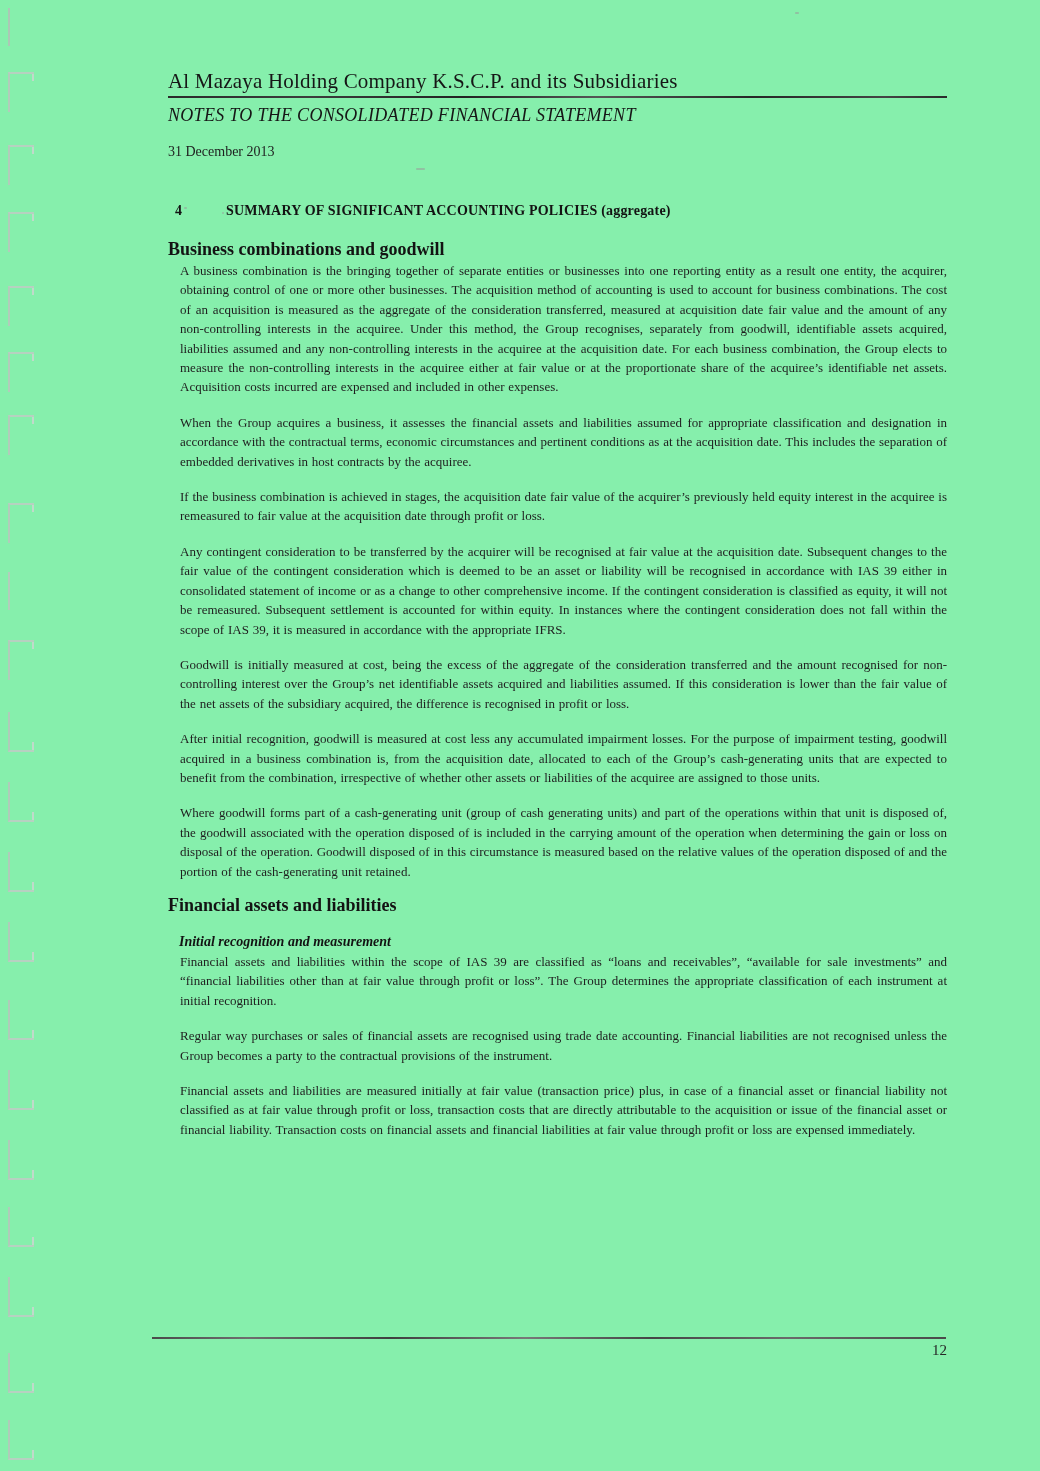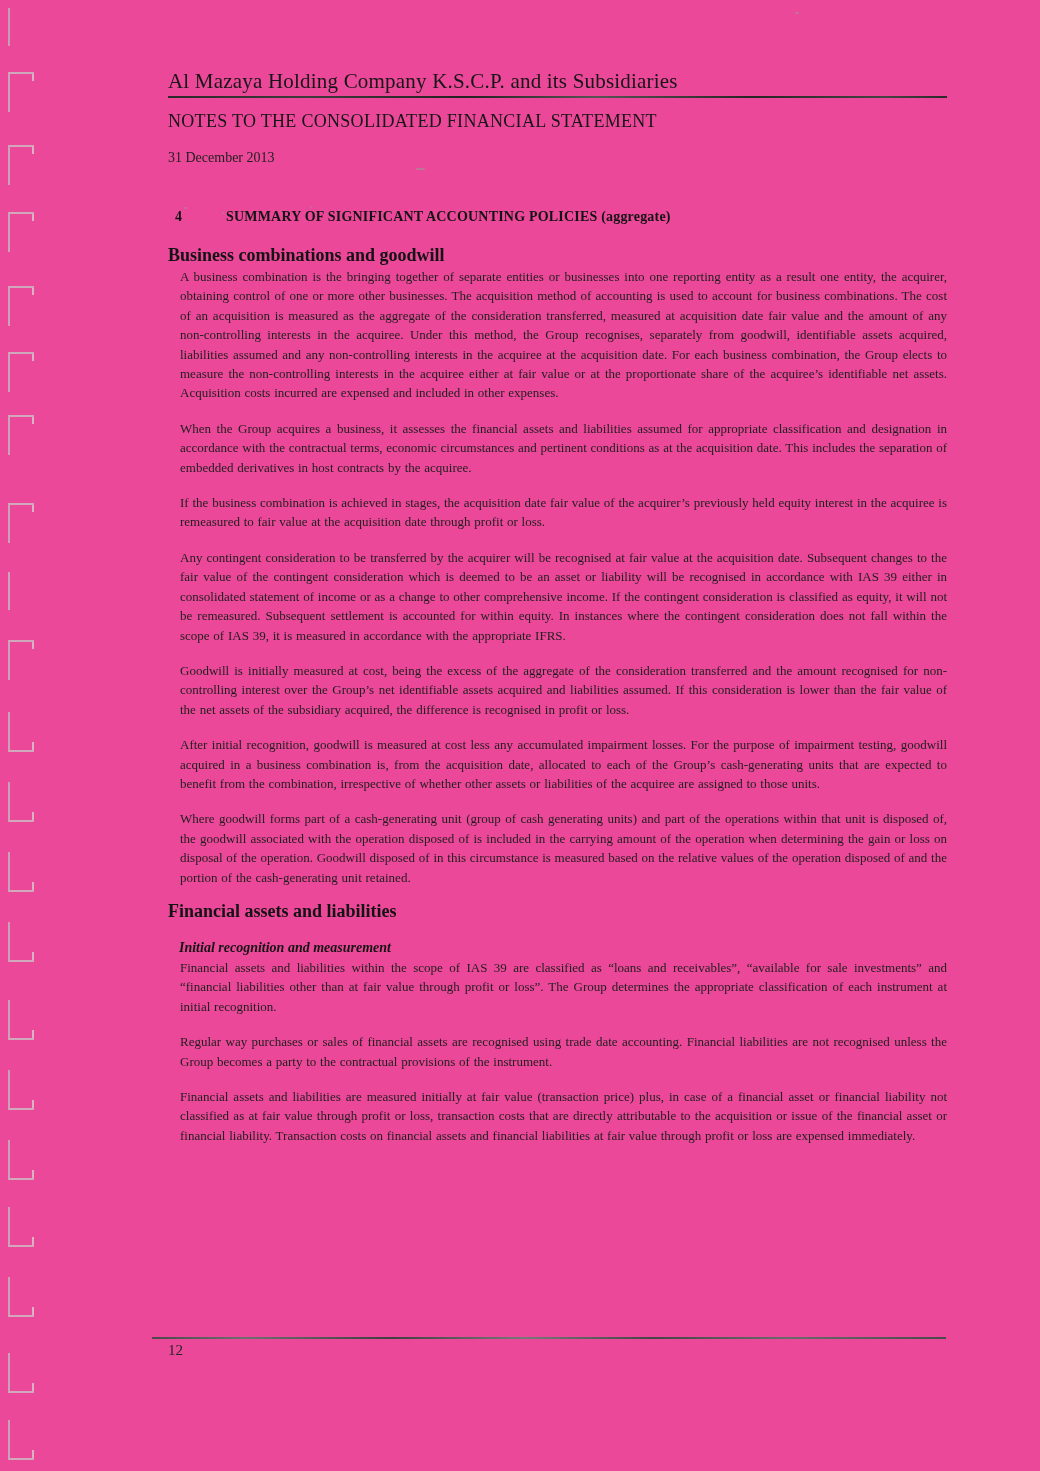--- a/index.html
+++ b/index.html
@@ -4,21 +4,21 @@
 <style>
   html, body {
     margin: 0;
     padding: 0;
     background: #ffffff;
   }
   .page {
     position: relative;
     width: 1040px;
     height: 1471px;
-    background: #ec4899;
+    background: #86efac;
     font-family: "Liberation Serif", "DejaVu Serif", serif;
     color: #1e1e1e;
     overflow: hidden;
   }
 
   
   .margin-marks { position: absolute; left: 0; top: 0; width: 60px; height: 100%; }
   .mark {
     position: absolute;
     left: 8px;
@@ -57,23 +57,24 @@
     color: #161616;
   }
   .title-rule {
     height: 2px;
     margin-top: 2px;
     background: linear-gradient(90deg, #2a2a2a 0%, #3c3c3c 18%, #222 38%, #555 55%, #262626 75%, #444 92%, #2a2a2a 100%);
   }
   .doc-title {
     font-size: 18px;
     line-height: 23px;
-    margin-top: 12px;
+    margin-top: 6px;
     letter-spacing: 0.3px;
     color: #161616;
+    font-style: italic;
   }
   .doc-date {
     font-size: 14px;
     line-height: 17px;
     margin-top: 16px;
   }
 
   .section-heading {
     display: flex;
     margin-top: 42px;
@@ -116,21 +117,21 @@
     top: 1337px;
     width: 794px;
     height: 2px;
     background: linear-gradient(90deg, #4a4a4a 0%, #6e6e6e 12%, #3f3f3f 30%, #787878 47%, #454545 63%, #6a6a6a 80%, #4a4a4a 100%);
   }
   .page-number {
     position: absolute;
     left: 168px;
     top: 1341px;
     width: 779px;
-    text-align: left;
+    text-align: right;
     font-size: 15px;
     line-height: 19px;
     color: #262626;
   }
 </style>
 </head>
 <body>
 
 <div class="page">
 

